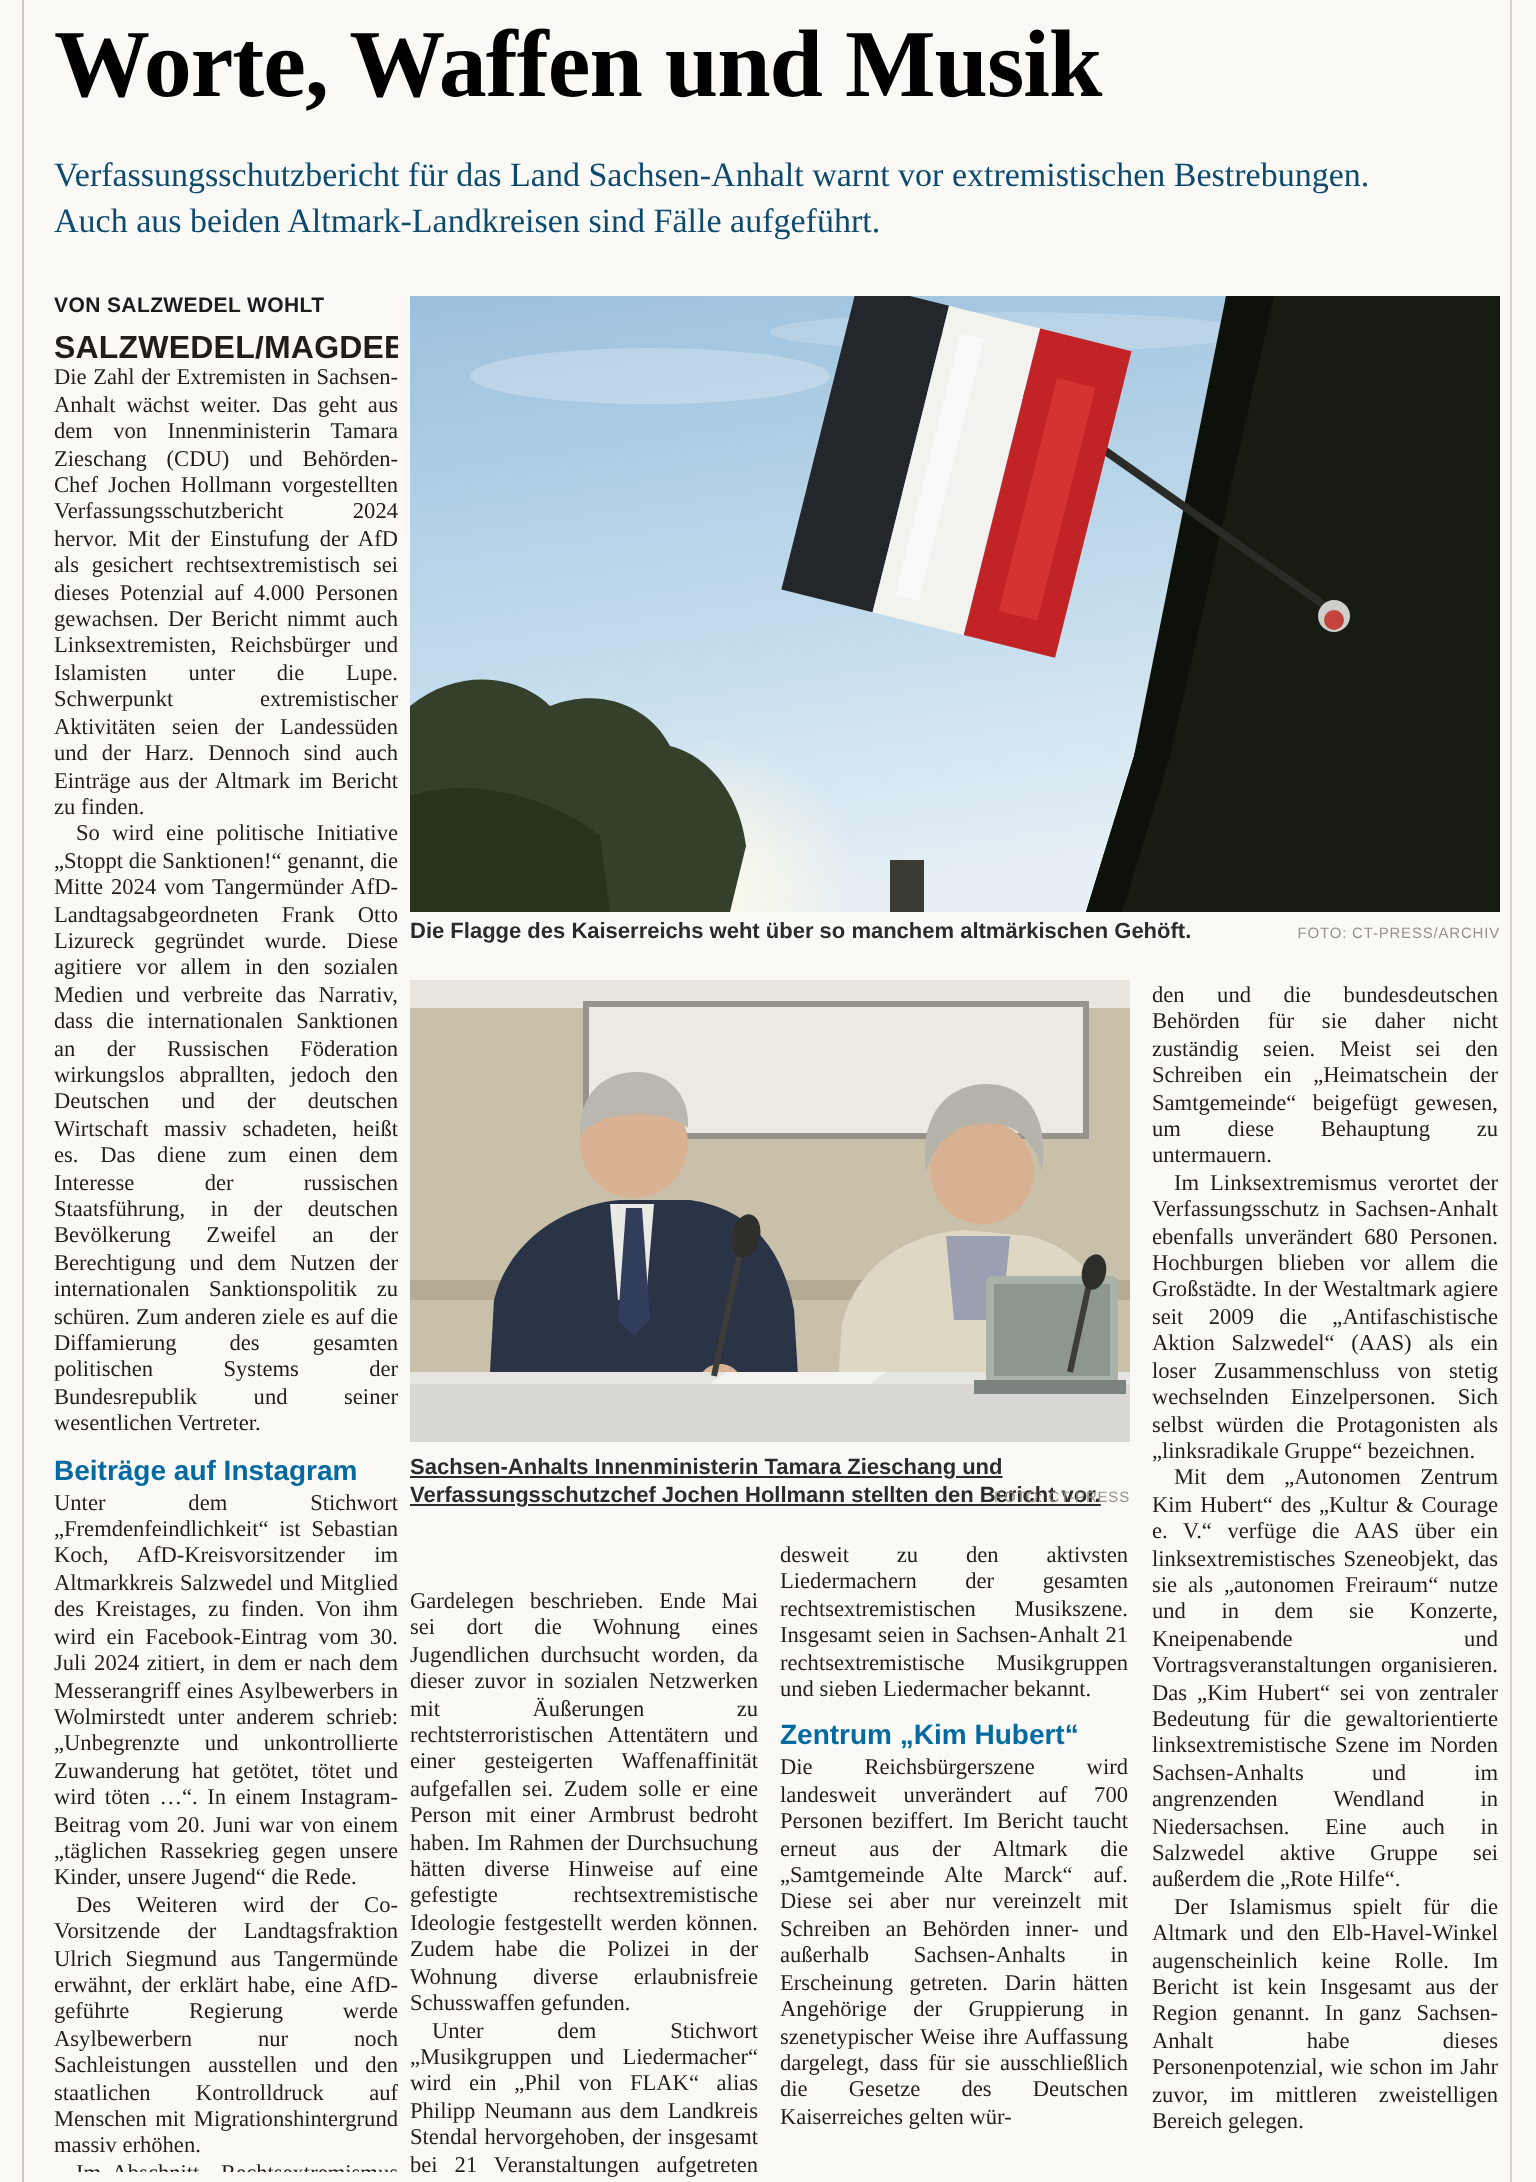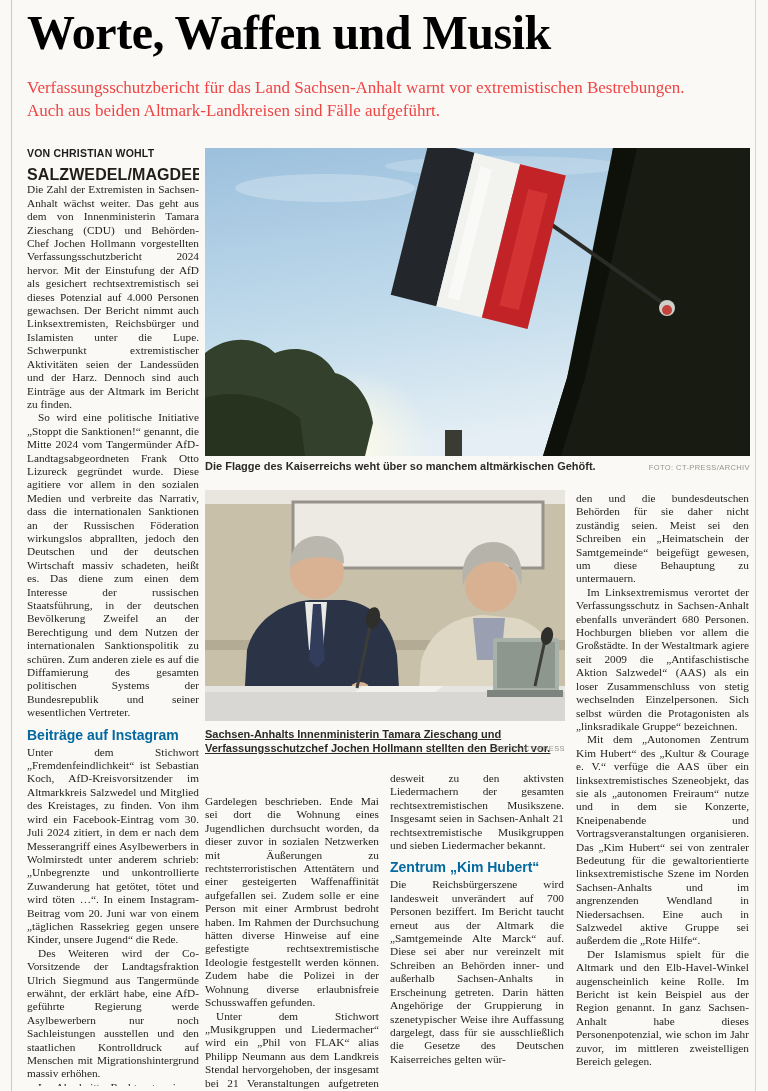--- a/index.html
+++ b/index.html
@@ -5,21 +5,21 @@
   html,body{margin:0;padding:0;background:#e9e7e2;}
   .page{position:relative;width:768px;height:1091px;background:#faf9f6;overflow:hidden;
         font-family:"Liberation Serif",serif;color:#1d1a16;}
   .rule-v{position:absolute;top:0;bottom:0;width:1px;background:#ccc9c2;}
   .rule-left{left:11px;}
   .rule-right{left:755px;background:#d6d3cc;}
 
   .headline{position:absolute;left:27px;top:8px;width:700px;margin:0;
             font:bold 48px/1.05 "Liberation Serif",serif;color:#000000;letter-spacing:-0.5px;}
   .deck{position:absolute;left:27px;top:76px;width:662px;margin:0;
-        font:400 17px/23px "Liberation Serif",serif;color:#ef4444;}
+        font:400 17px/23px "Liberation Serif",serif;color:#0c4a6e;}
   .byline{position:absolute;left:27px;top:147px;
           font:bold 10.5px/12px "Liberation Sans",sans-serif;color:#1c1c1c;letter-spacing:0.2px;}
 
   .col{position:absolute;overflow:hidden;text-align:justify;
        font:400 11.3px/13.4px "Liberation Serif",serif;color:#211e1a;}
   .col p{margin:0;}
   .col p + p{text-indent:11px;}
   .col h3{margin:7px 0 3px 0;font:bold 14px/16px "Liberation Sans",sans-serif;color:#0369a1;text-align:left;}
   .col h3 + p{text-indent:0;}
   .col .lead{font-family:"Liberation Sans",sans-serif;font-size:16px;font-weight:bold;letter-spacing:0.1px;}
@@ -43,21 +43,21 @@
 </style>
 </head>
 <body>
 
 <div class="page">
   <div class="rule-v rule-left"></div>
   <div class="rule-v rule-right"></div>
 
   <h1 class="headline">Worte, Waffen und Musik</h1>
   <p class="deck">Verfassungsschutzbericht für das Land Sachsen-Anhalt warnt vor extremistischen Bestrebungen. Auch aus beiden Altmark-Landkreisen sind Fälle aufgeführt.</p>
-  <div class="byline">VON CHRISTIAN WOHLT</div>
+  <div class="byline">VON SALZWEDEL WOHLT</div>
 
   <div class="photo photo-flag">
     <svg width="545" height="308" viewBox="0 0 545 308">
       <defs>
         <linearGradient id="sky" x1="0" y1="0" x2="0.25" y2="1">
           <stop offset="0" stop-color="#9cc0dd"></stop>
           <stop offset="0.6" stop-color="#c3dcec"></stop>
           <stop offset="1" stop-color="#e4eef4"></stop>
         </linearGradient>
         <radialGradient id="sun" cx="0.5" cy="0.5" r="0.5">
@@ -155,15 +155,15 @@
     </div>
   <div class="col col3">
       <p>desweit zu den aktivsten Liedermachern der gesamten rechtsextremistischen Musikszene. Insgesamt seien in Sachsen-Anhalt 21 rechtsextremistische Musikgruppen und sieben Liedermacher bekannt.</p>
       <h3>Zentrum „Kim Hubert“</h3>
       <p>Die Reichsbürgerszene wird landesweit unverändert auf 700 Personen beziffert. Im Bericht taucht erneut aus der Altmark die „Samtgemeinde Alte Marck“ auf. Diese sei aber nur vereinzelt mit Schreiben an Behörden inner- und außerhalb Sachsen-Anhalts in Erscheinung getreten. Darin hätten Angehörige der Gruppierung in szenetypischer Weise ihre Auffassung dargelegt, dass für sie ausschließlich die Gesetze des Deutschen Kaiserreiches gelten wür-</p>
     </div>
   <div class="col col4">
       <p>den und die bundesdeutschen Behörden für sie daher nicht zuständig seien. Meist sei den Schreiben ein „Heimatschein der Samtgemeinde“ beigefügt gewesen, um diese Behauptung zu untermauern.</p>
       <p>Im Linksextremismus verortet der Verfassungsschutz in Sachsen-Anhalt ebenfalls unverändert 680 Personen. Hochburgen blieben vor allem die Großstädte. In der Westaltmark agiere seit 2009 die „Antifaschistische Aktion Salzwedel“ (AAS) als ein loser Zusammenschluss von stetig wechselnden Einzelpersonen. Sich selbst würden die Protagonisten als „linksradikale Gruppe“ bezeichnen.</p>
       <p>Mit dem „Autonomen Zentrum Kim Hubert“ des „Kultur &amp; Courage e. V.“ verfüge die AAS über ein linksextremistisches Szeneobjekt, das sie als „autonomen Freiraum“ nutze und in dem sie Konzerte, Kneipenabende und Vortragsveranstaltungen organisieren. Das „Kim Hubert“ sei von zentraler Bedeutung für die gewaltorientierte linksextremistische Szene im Norden Sachsen-Anhalts und im angrenzenden Wendland in Niedersachsen. Eine auch in Salzwedel aktive Gruppe sei außerdem die „Rote Hilfe“.</p>
-      <p>Der Islamismus spielt für die Altmark und den Elb-Havel-Winkel augenscheinlich keine Rolle. Im Bericht ist kein Beispiel aus der Region genannt. In ganz Sachsen-Anhalt habe dieses Personenpotenzial, wie schon im Jahr zuvor, im mittleren zweistelligen Bereich gelegen.</p>
+      <p>Der Islamismus spielt für die Altmark und den Elb-Havel-Winkel augenscheinlich keine Rolle. Im Bericht ist kein Insgesamt aus der Region genannt. In ganz Sachsen-Anhalt habe dieses Personenpotenzial, wie schon im Jahr zuvor, im mittleren zweistelligen Bereich gelegen.</p>
     </div>
 </div>
 
 </body></html>

